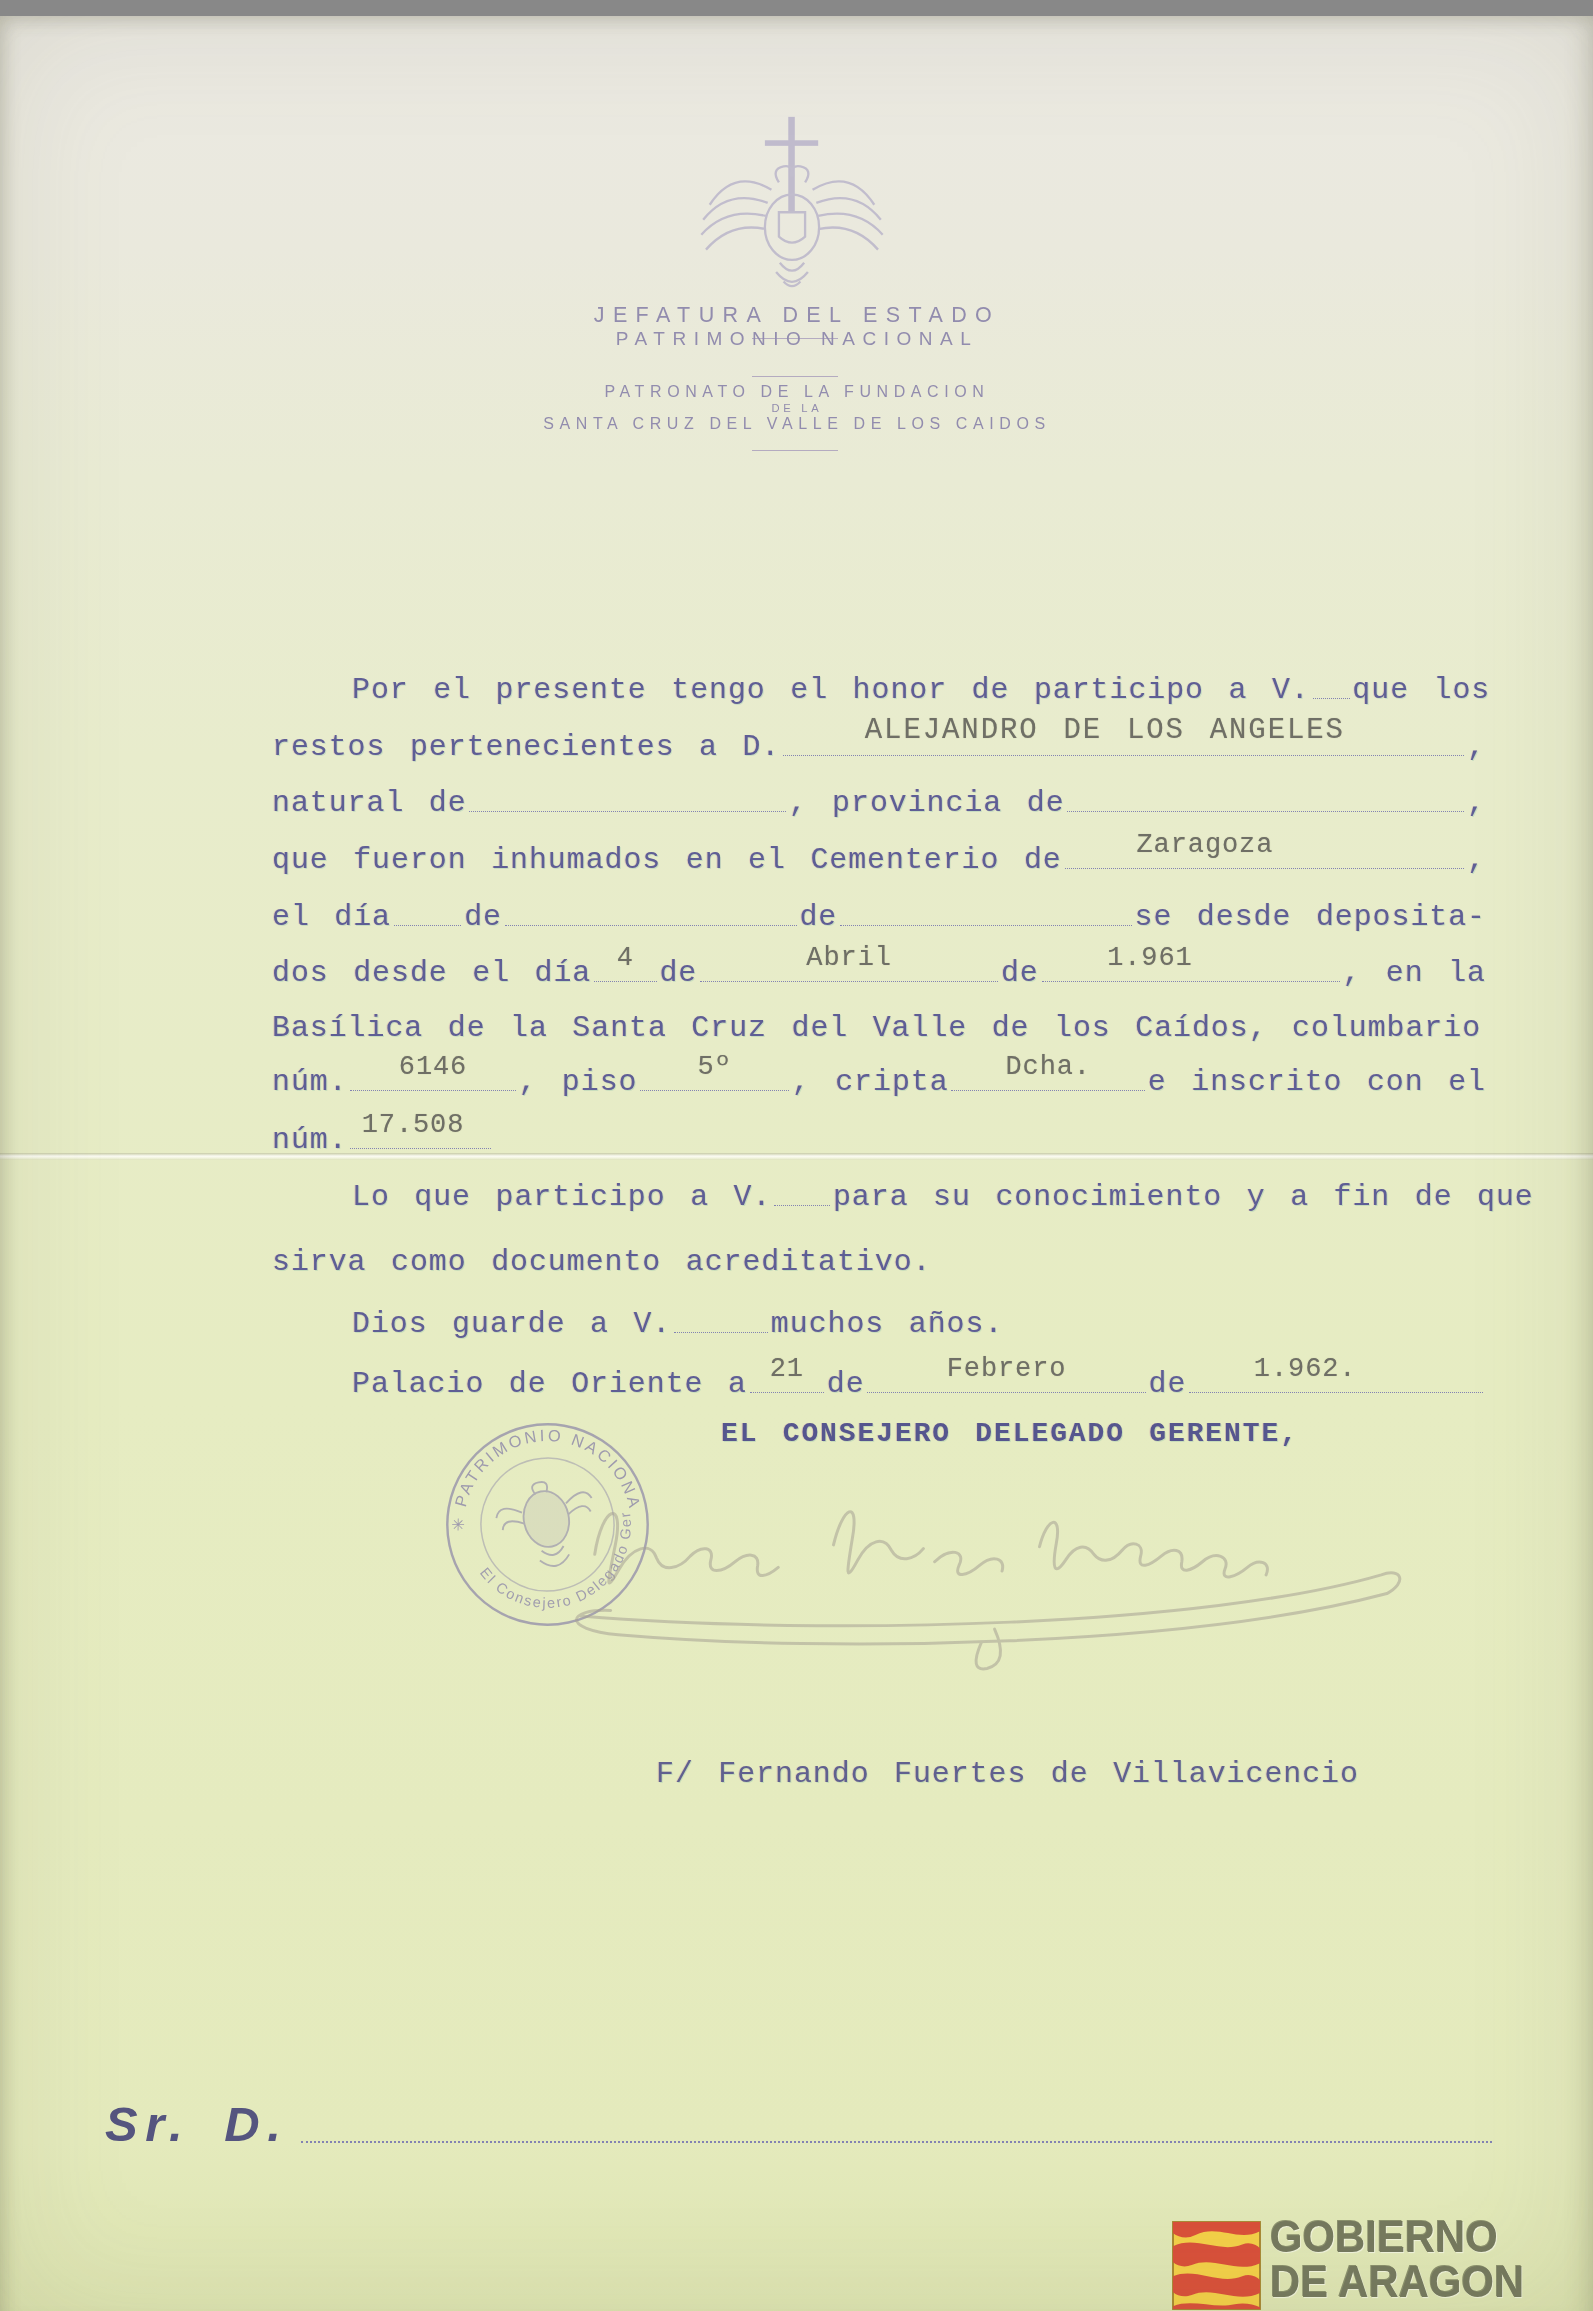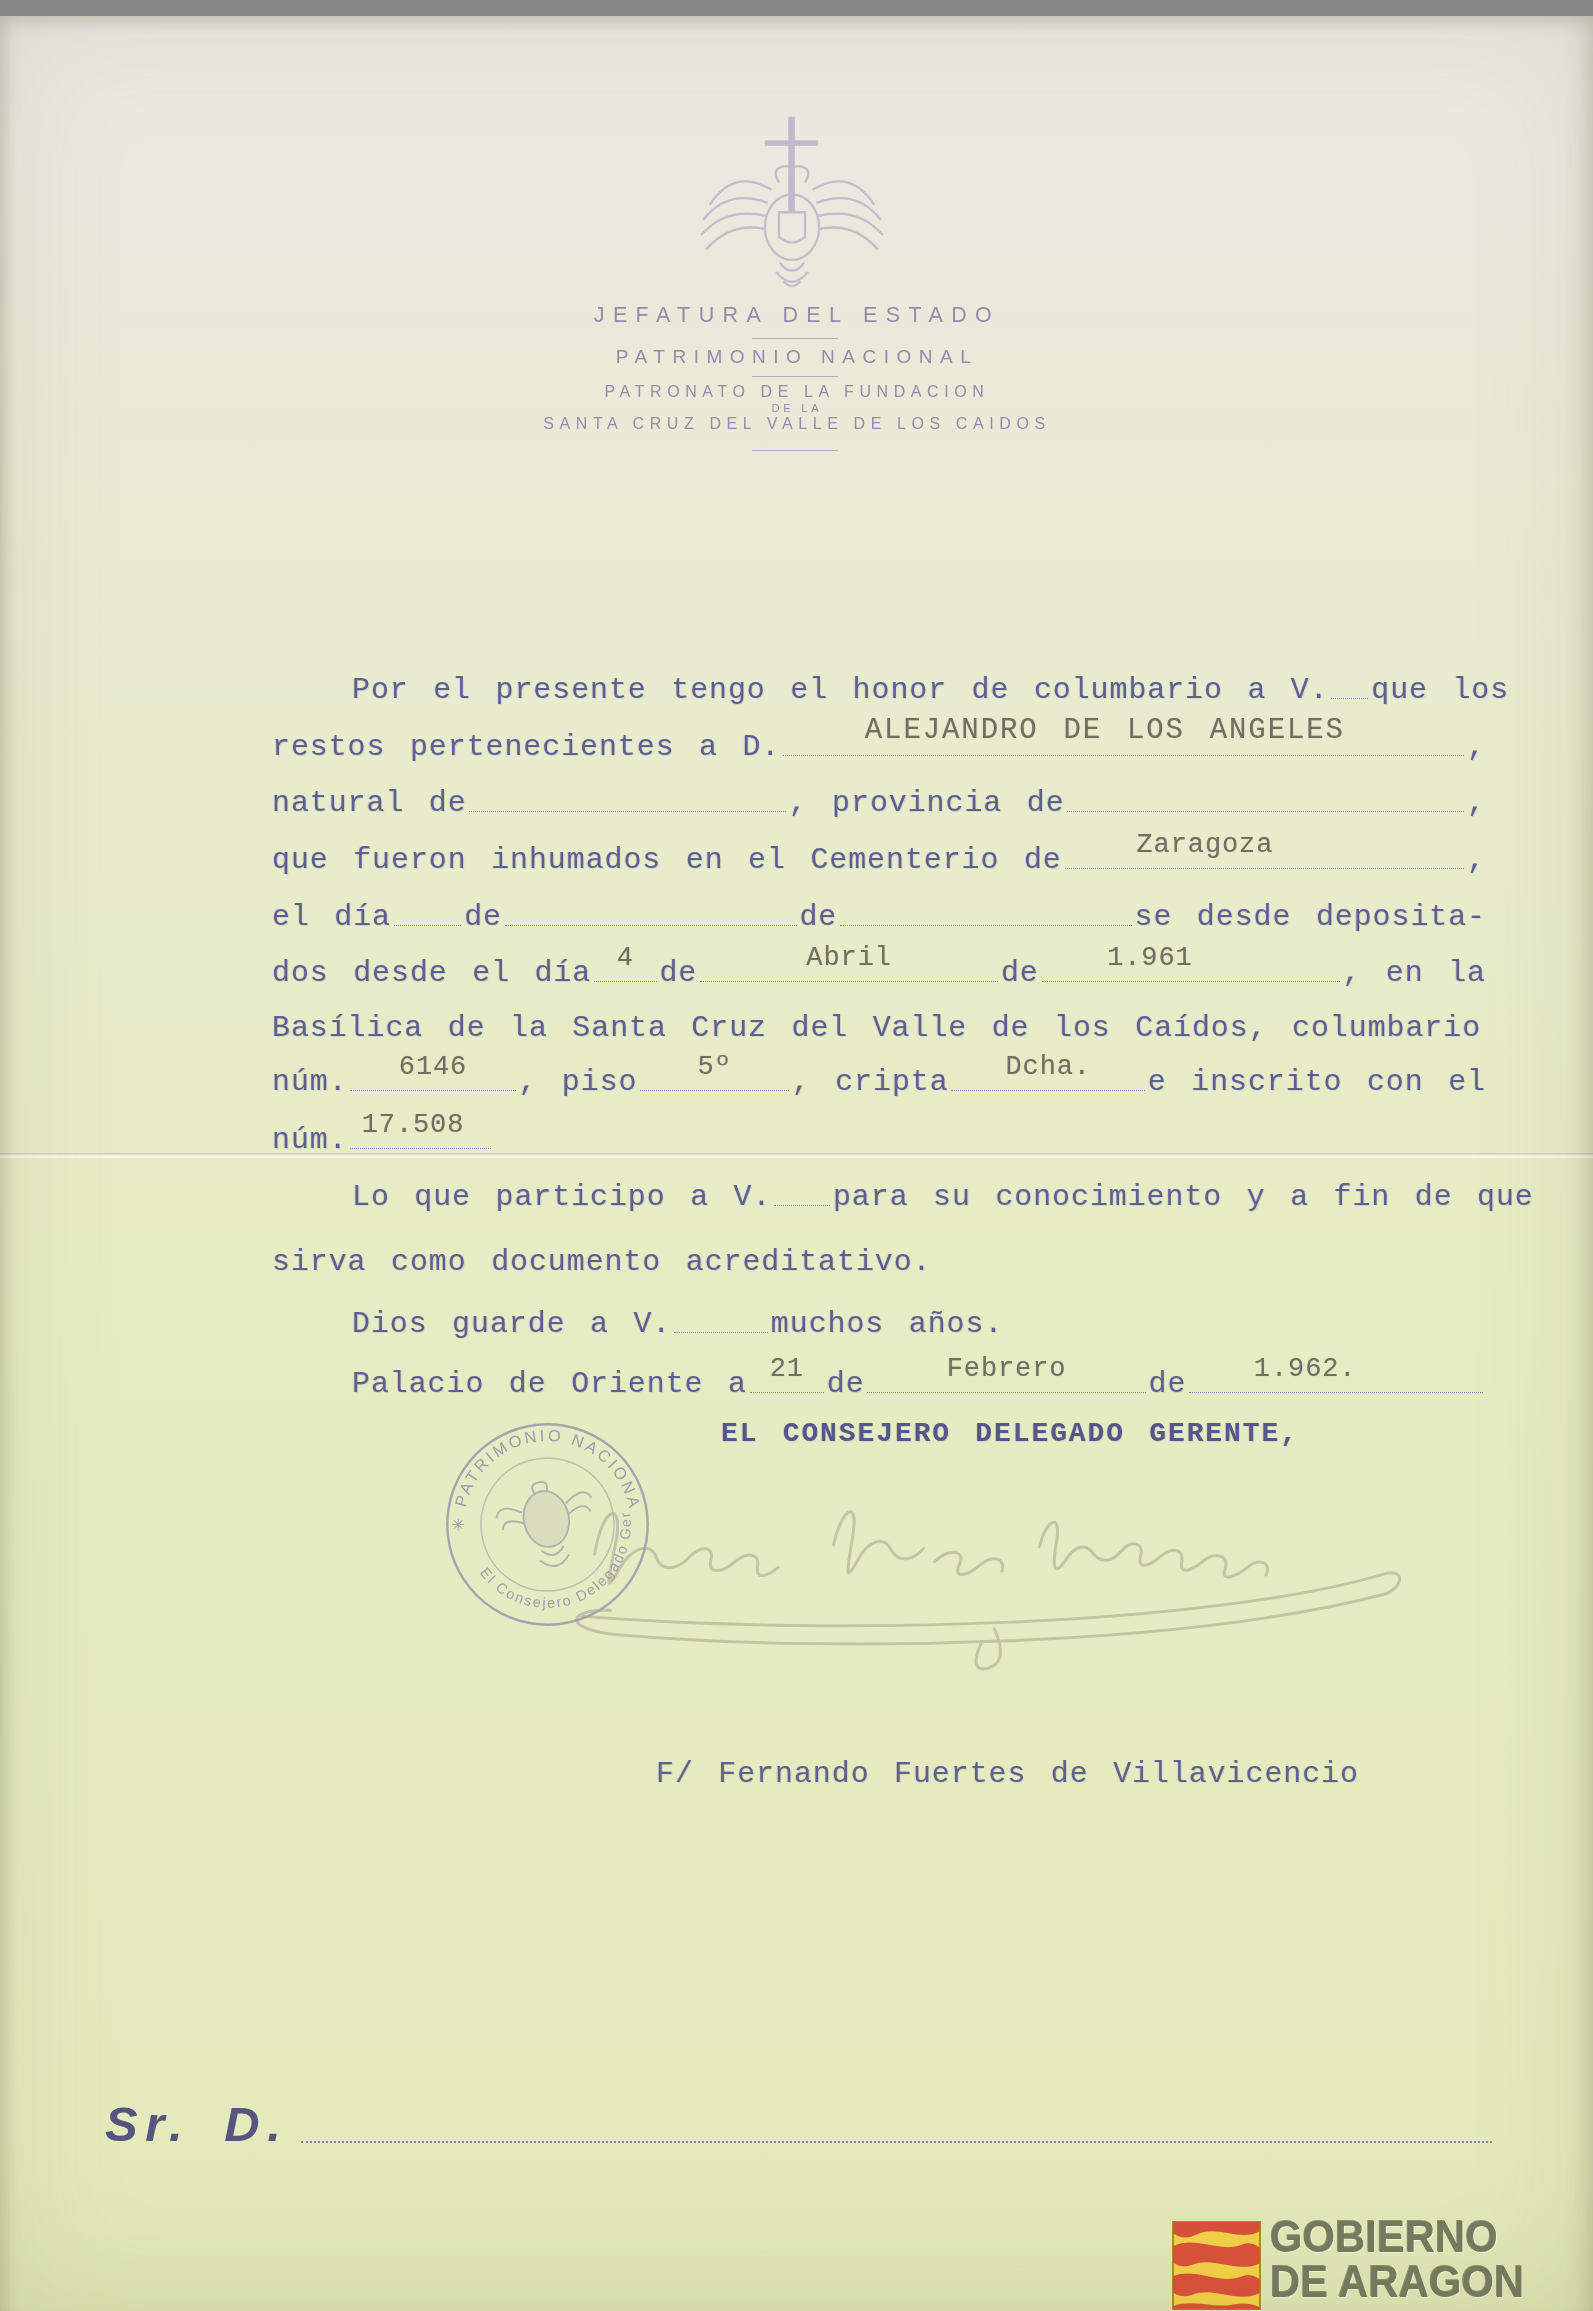--- a/index.html
+++ b/index.html
@@ -124,28 +124,28 @@
       <ellipse cx="110" cy="120" rx="29" ry="35"></ellipse>
       <path d="M96,104 h28 v26 q-14,13 -28,0 z"></path>
       <path d="M97,158 q13,17 26,0"></path>
         <path d="M93,168 q17,21 34,0"></path>
       <path d="M101,178 q9,10 18,0"></path>
     </g>
   </svg>
 
   <div class="hdr" style="top:287px;font-size:21.5px;letter-spacing:8.4px;">JEFATURA DEL ESTADO</div>
   <div class="hdr-rule" style="top:322px"></div>
-  <div class="hdr" style="top:330px;font-size:19px;letter-spacing:7.5px;">PATRIMONIO NACIONAL</div>
+  <div class="hdr" style="top:312px;font-size:19px;letter-spacing:7.5px;">PATRIMONIO NACIONAL</div>
   <div class="hdr-rule" style="top:360px"></div>
   <div class="hdr" style="top:367px;font-size:16px;letter-spacing:5.6px;">PATRONATO DE LA FUNDACION</div>
   <div class="hdr" style="top:386px;font-size:11.2px;letter-spacing:3.7px;">DE LA</div>
   <div class="hdr" style="top:399px;font-size:16px;letter-spacing:5.6px;">SANTA CRUZ DEL VALLE DE LOS CAIDOS</div>
   <div class="hdr-rule" style="top:434px"></div>
 
-  <div class="fl" style="top:648px"><span class="sp" style="width: 80px;"></span><span class="ft">Por el presente tengo el honor de columbario a V.</span><span class="bl" style="flex: 0.3 0 37px;"></span><span class="ft">que los</span></div>
+  <div class="fl" style="top:648px"><span class="sp" style="width: 80px;"></span><span class="ft">Por el presente tengo el honor de participo a V.</span><span class="bl" style="flex: 0.3 0 37px;"></span><span class="ft">que los</span></div>
   <div class="fl" style="top:705px"><span class="ft">restos pertenecientes a D.</span><span class="bl" style="flex: 1 0 187px;"><span class="fv" style="font-size: 29px; letter-spacing: 1.9px; left: 12%; transform: none;">ALEJANDRO DE LOS ANGELES</span></span><span class="ft">,</span></div>
   <div class="fl" style="top:761px"><span class="ft">natural de</span><span class="bl" style="flex: 0.75 0 75px;"></span><span class="ft">, provincia de</span><span class="bl" style="flex: 1 0 75px;"></span><span class="ft">,</span></div>
   <div class="fl" style="top:818px"><span class="ft">que fueron inhumados en el Cementerio de</span><span class="bl" style="flex: 1 0 112px;"><span class="fv" style="left: 18%; transform: none;">Zaragoza</span></span><span class="ft">,</span></div>
   <div class="fl" style="top:875px"><span class="ft">el día</span><span class="bl" style="flex: 0.2 0 28px;"></span><span class="ft">de</span><span class="bl" style="flex: 1 0 94px;"></span><span class="ft">de</span><span class="bl" style="flex: 1 0 94px;"></span><span class="ft">se desde deposita-</span></div>
   <div class="fl" style="top:931px"><span class="ft">dos desde el día</span><span class="bl" style="flex: 0.15 0 32px;"><span class="fv">4</span></span><span class="ft">de</span><span class="bl" style="flex: 1 0 94px;"><span class="fv">Abril</span></span><span class="ft">de</span><span class="bl" style="flex: 1 0 94px;"><span class="fv" style="left: 22%; transform: none;">1.961</span></span><span class="ft">, en la</span></div>
   <div class="fl" style="top:986px"><span class="ft">Basílica de la Santa Cruz del Valle de los Caídos, columbario</span></div>
   <div class="fl" style="top:1040px"><span class="ft">núm.</span><span class="bl" style="flex: 0.55 0 94px;"><span class="fv">6146</span></span><span class="ft">, piso</span><span class="bl" style="flex: 0.5 0 84px;"><span class="fv">5º</span></span><span class="ft">, cripta</span><span class="bl" style="flex: 0.7 0 103px;"><span class="fv">Dcha.</span></span><span class="ft">e inscrito con el</span></div>
   <div class="fl" style="top:1098px"><span class="ft">núm.</span><span class="bl" style="flex: 0 0 141px; width: 141px;"><span class="fv" style="left: 8%; transform: none;">17.508</span></span></div>
   <div class="fl" style="top:1155px"><span class="sp" style="width: 80px;"></span><span class="ft">Lo que participo a V.</span><span class="bl" style="flex: 0.25 0 56px;"></span><span class="ft">para su conocimiento y a fin de que</span></div>
   <div class="fl" style="top:1220px"><span class="ft">sirva como documento acreditativo.</span></div>

